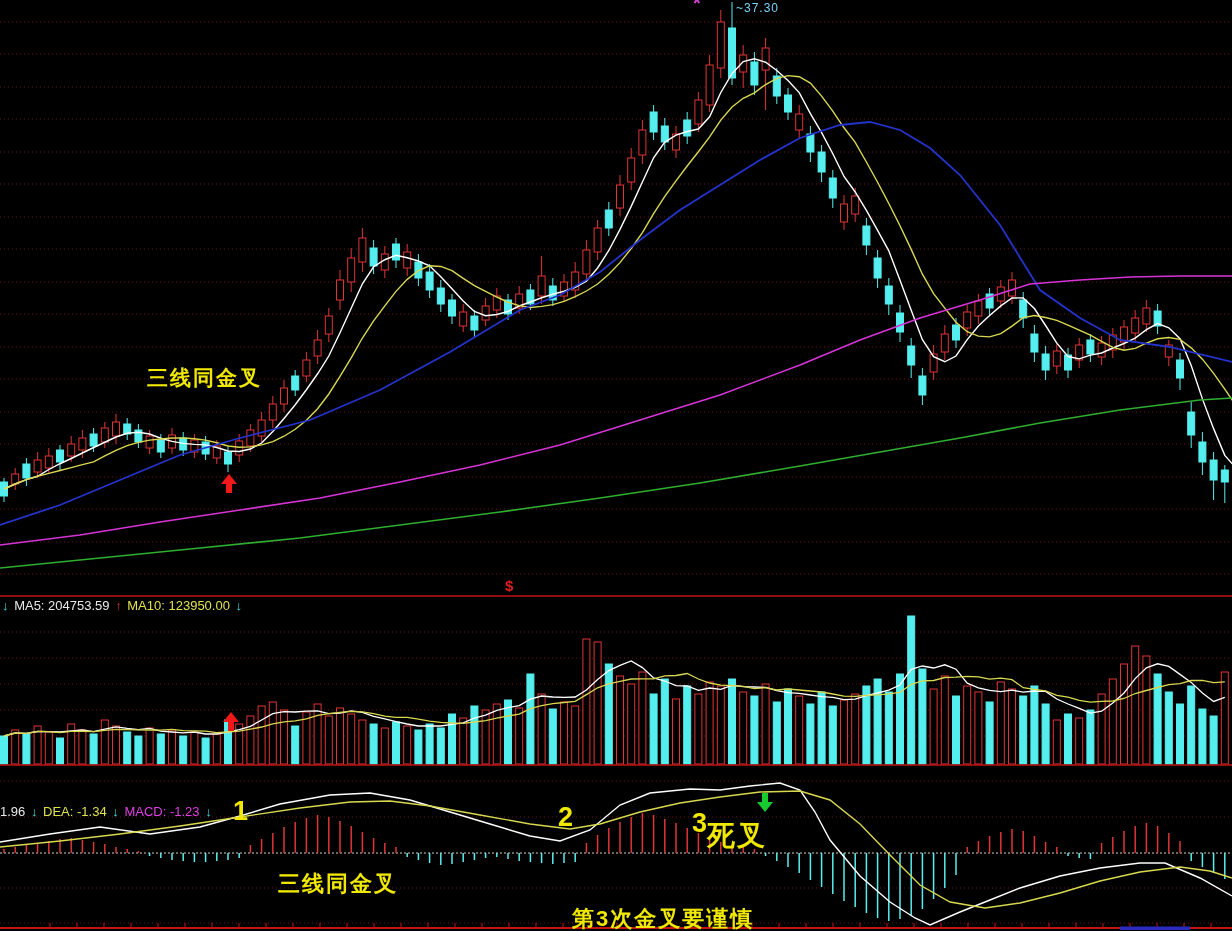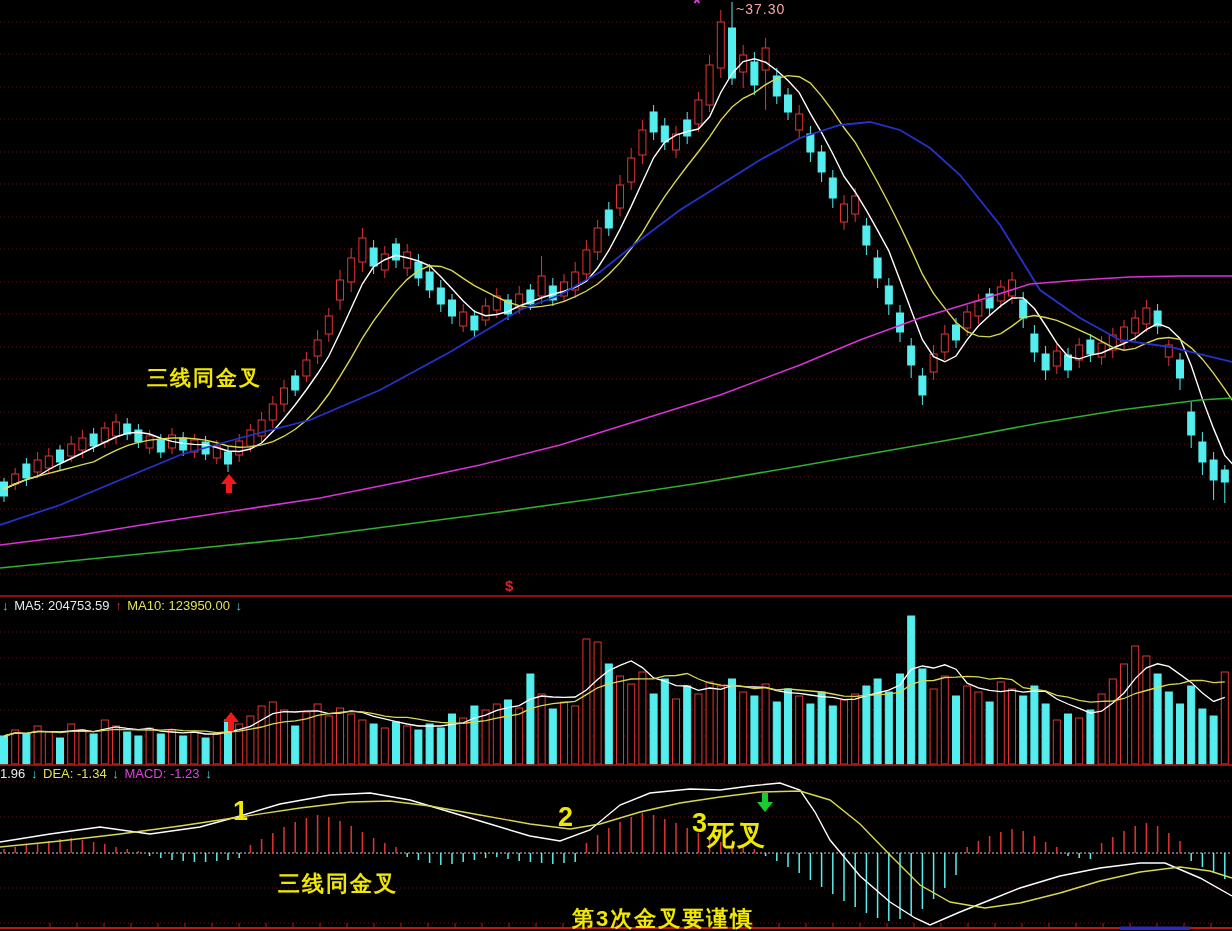--- a/index.html
+++ b/index.html
@@ -3,26 +3,26 @@
 <meta charset="utf-8">
 <title>Chart</title>
 <style>
   html,body{margin:0;padding:0;background:#000;}
   #screen{position:relative;width:1232px;height:931px;background:#000;overflow:hidden;
           font-family:"Liberation Sans","DejaVu Sans",sans-serif;}
   #chart-svg{position:absolute;left:0;top:0;}
   .ann{position:absolute;white-space:nowrap;z-index:5;}
   .cn{color:#f0e800;font-weight:bold;letter-spacing:2px;}
   #ann-triple-cross{left:147px;top:364px;font-size:21px;}
-  #peak-label{left:736px;top:1px;color:#fca5a5;font-size:14px;letter-spacing:1px;}
+  #peak-label{left:736px;top:1px;color:#7dd3fc;font-size:12px;letter-spacing:1px;}
   #star-marker{left:693px;top:-8px;color:#e040e0;font-size:20px;font-weight:bold;}
   #dollar-marker{left:505px;top:577px;color:#e02020;font-size:15px;font-weight:bold;}
   .hdr{position:absolute;font-size:13px;z-index:5;white-space:nowrap;}
   #vol-header{left:2px;top:598px;}
-  #macd-header{left:0px;top:766px;}
+  #macd-header{left:0px;top:804px;}
   .hdr span{margin-right:2px;}
   .c-white{color:#e8e8e8;} .c-yellow{color:#e0e050;} .c-magenta{color:#e040e0;}
   .c-cyanar{color:#40e0e0;font-weight:bold;} .c-redar{color:#f03030;font-weight:bold;}
   .arrow-up,.arrow-down{position:absolute;width:16px;height:20px;z-index:6;}
   .arrow-up .head{width:0;height:0;border-left:8px solid transparent;border-right:8px solid transparent;
       border-bottom:10px solid #f01818;}
   .arrow-up .stem{width:6px;height:9px;background:#f01818;margin:0 auto;}
   .arrow-down .head{width:0;height:0;border-left:8px solid transparent;border-right:8px solid transparent;
       border-top:10px solid #18cc30;}
   .arrow-down .stem{width:6px;height:9px;background:#18cc30;margin:0 auto;}

